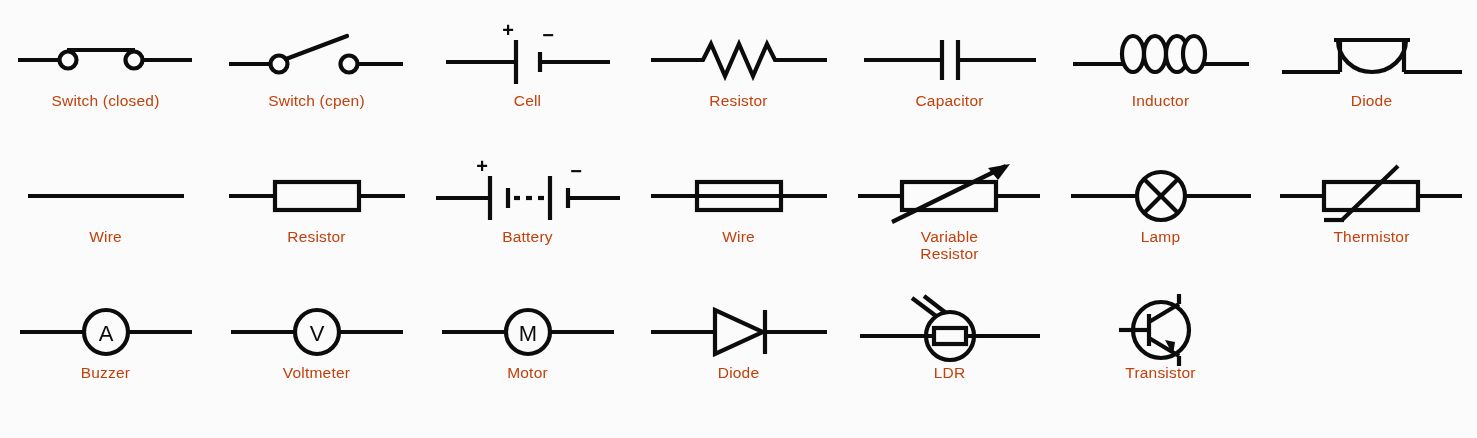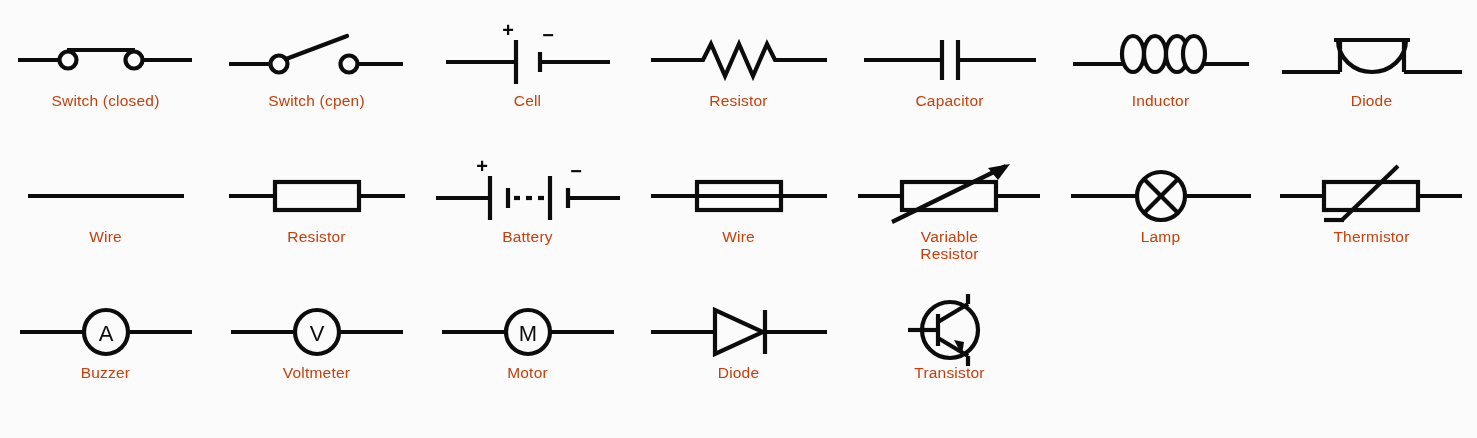--- a/index.html
+++ b/index.html
@@ -256,20 +256,32 @@
     <div class="cell">
       <svg class="sym" viewBox="0 0 200 70">
         <line class="st" x1="12" y1="40" x2="76" y2="40"></line>
         <line class="st" x1="126" y1="40" x2="188" y2="40"></line>
         <polygon class="st" points="76,18 76,62 124,40" fill="#fbfbfb"></polygon>
         <line class="st" x1="126" y1="18" x2="126" y2="62"></line>
       </svg>
       <div class="label">Diode</div>
     </div>
 
+    <div class="cell">
+      <svg class="sym" viewBox="0 0 200 70">
+        <line class="st" x1="10" y1="44" x2="78" y2="44"></line>
+        <line class="st" x1="122" y1="44" x2="190" y2="44"></line>
+        <circle class="st fillw" cx="100" cy="44" r="24"></circle>
+        <line class="st" x1="76" y1="44" x2="124" y2="44"></line>
+        <rect class="st fillw" x="84" y="36" width="32" height="16"></rect>
+        <line class="st" x1="62" y1="6" x2="86" y2="24"></line>
+        <line class="st" x1="74" y1="4" x2="96" y2="21"></line>
+      </svg>
+      <div class="label">LDR</div>
+    </div>
 
 
     <div class="cell">
       <svg class="sym" viewBox="0 0 200 70">
         <circle class="st fillw" cx="100" cy="38" r="28"></circle>
         <line class="st" x1="58" y1="38" x2="88" y2="38"></line>
         <line class="st" x1="88" y1="22" x2="88" y2="54"></line>
         <line class="st" x1="88" y1="30" x2="118" y2="12"></line>
         <line class="st" x1="118" y1="12" x2="118" y2="2"></line>
         <line class="st" x1="88" y1="46" x2="118" y2="64"></line>

